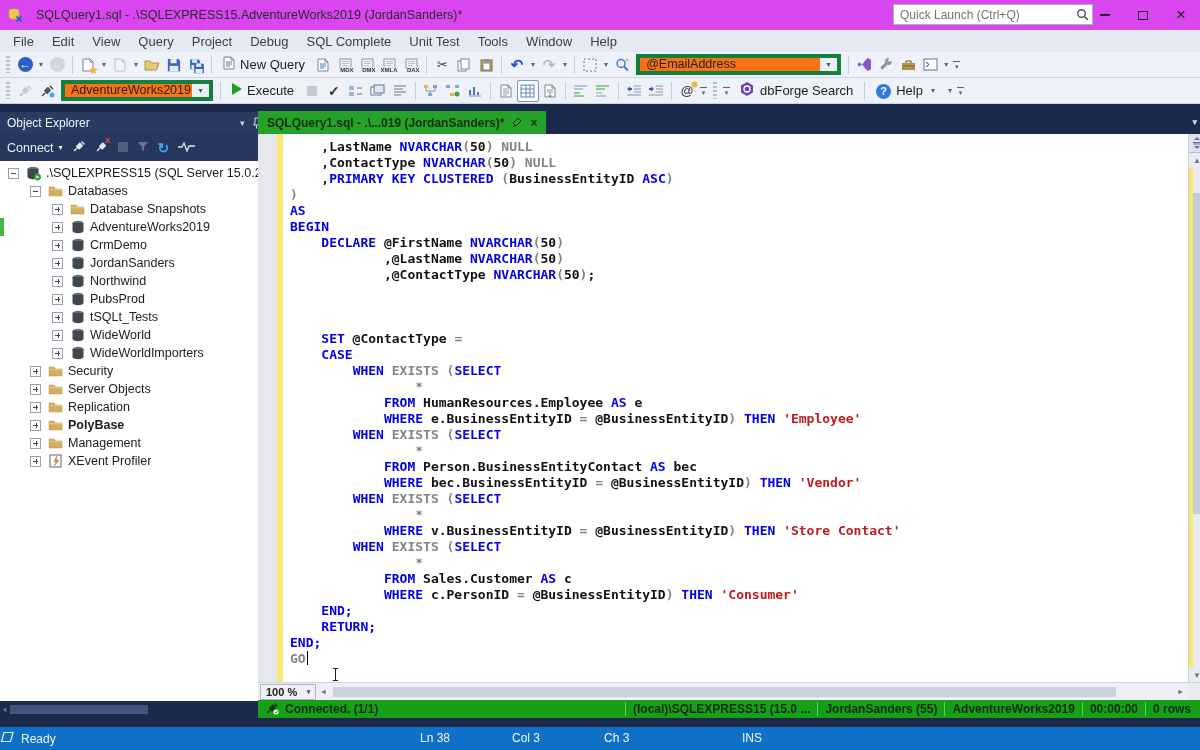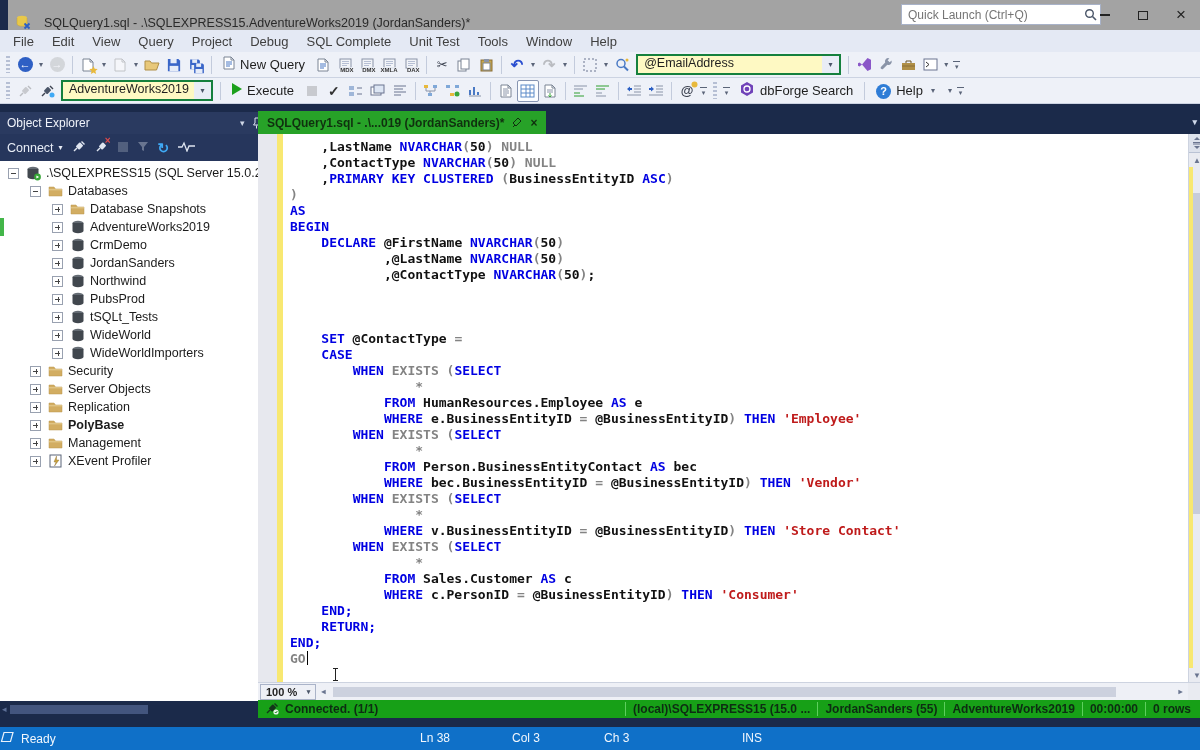--- a/index.html
+++ b/index.html
@@ -1,20 +1,20 @@
 <!DOCTYPE html>
 <html><head>
 <meta charset="utf-8">
 <style>
   * { box-sizing: border-box; margin:0; padding:0; }
   html,body { width:1200px; height:750px; overflow:hidden; }
   body { font-family:"Liberation Sans",sans-serif; background:#1b2a4a; font-size:13px; color:#1e1e1e; }
 
   
-  .titlebar { height:30px; background:#a3a3a3; display:flex; align-items:flex-end; position:relative;margin-left:8px; }
+  .titlebar { height:30px; background:#d946ef; display:flex; align-items:center; position:relative; }
   .app-icon { width:30px; display:flex; justify-content:center; }
   .win-title { font-size:12.5px; color:#2a2a2a; margin-left:6px; }
   .ql { position:absolute; left:893px; top:4px; width:200px; height:21px; background:#fff; border:1px solid #a8b2c8; display:flex; align-items:center; }
   .ql input { flex:1; border:none; outline:none; font-family:"Liberation Sans",sans-serif; font-size:12px; color:#444; padding:0 4px 0 6px; background:transparent; }
   .ql .mag { width:20px; display:flex; justify-content:center; }
   .win-btns { position:absolute; right:0; top:0; height:30px; display:flex; }
   .wb { width:38px; height:30px; display:flex; align-items:center; justify-content:center; color:#222; font-size:14px; }
   .wb .minline { width:10px; height:2px; background:#222; }
   .wb .maxbox { width:10px; height:9px; border:1.5px solid #222; }
 
@@ -24,21 +24,21 @@
 
   
   .toolbar { height:26px; background:#eef1f8; display:flex; align-items:center; padding:0 2px; border-bottom:1px solid #ccd3e2; }
   .grip { width:4px; height:17px; margin:0 4px; background:repeating-linear-gradient(180deg,#b6bfd4 0 2px,transparent 2px 4px); }
   .sep { width:1px; height:18px; background:#c3cbdc; margin:0 4px; }
   .tcaret { font-size:8px; color:#5a6478; padding:0 3px; }
   .ti { min-width:22px; height:22px; display:flex; align-items:center; justify-content:center; position:relative; border-radius:2px; }
   .ti.dis { opacity:.42; filter:grayscale(.9); }
   .ti.sel { border:1px solid #8795b2; background:#fbfdff; }
   .tbtn { display:flex; align-items:center; gap:5px; padding:0 7px; height:22px; font-size:13px; color:#1e1e1e; white-space:nowrap; }
-  .combo { height:21px; background:#fef9c3; border:2px solid #15803d; display:flex; align-items:flex-start; font-size:12.5px; margin:0 3px; }
+  .combo { height:21px; background:#f97316; border:4px solid #15803d; display:flex; align-items:flex-end; font-size:12.5px; margin:0 3px; }
   .combo .cv { flex:1; padding-left:6px; white-space:nowrap; overflow:hidden; }
   .combo .dd { width:17px; height:100%; display:flex; align-items:center; justify-content:center; font-size:8px; color:#4a5568; background:#e9edf6; }
   .circ { width:15px; height:15px; border-radius:50%; color:#fff; font-size:11px; line-height:15px; text-align:center; display:inline-block; font-weight:bold; }
   .stopsq { width:10px; height:10px; background:#8d97a8; display:inline-block; }
   .play { width:0; height:0; border-left:10px solid #1ca01c; border-top:6px solid transparent; border-bottom:6px solid transparent; display:inline-block; }
   .ovf { display:flex; flex-direction:column; align-items:center; font-size:7px; color:#5a6478; line-height:5px; padding:0 2px; }
   .ovf i { width:7px; height:1px; background:#5a6478; margin-bottom:2px; }
   .qi { position:relative; display:inline-flex; }
   .qi b { position:absolute; bottom:-2px; right:-2px; font-size:6px; color:#333; font-family:"Liberation Sans",sans-serif; background:rgba(238,241,248,.8); }
 

